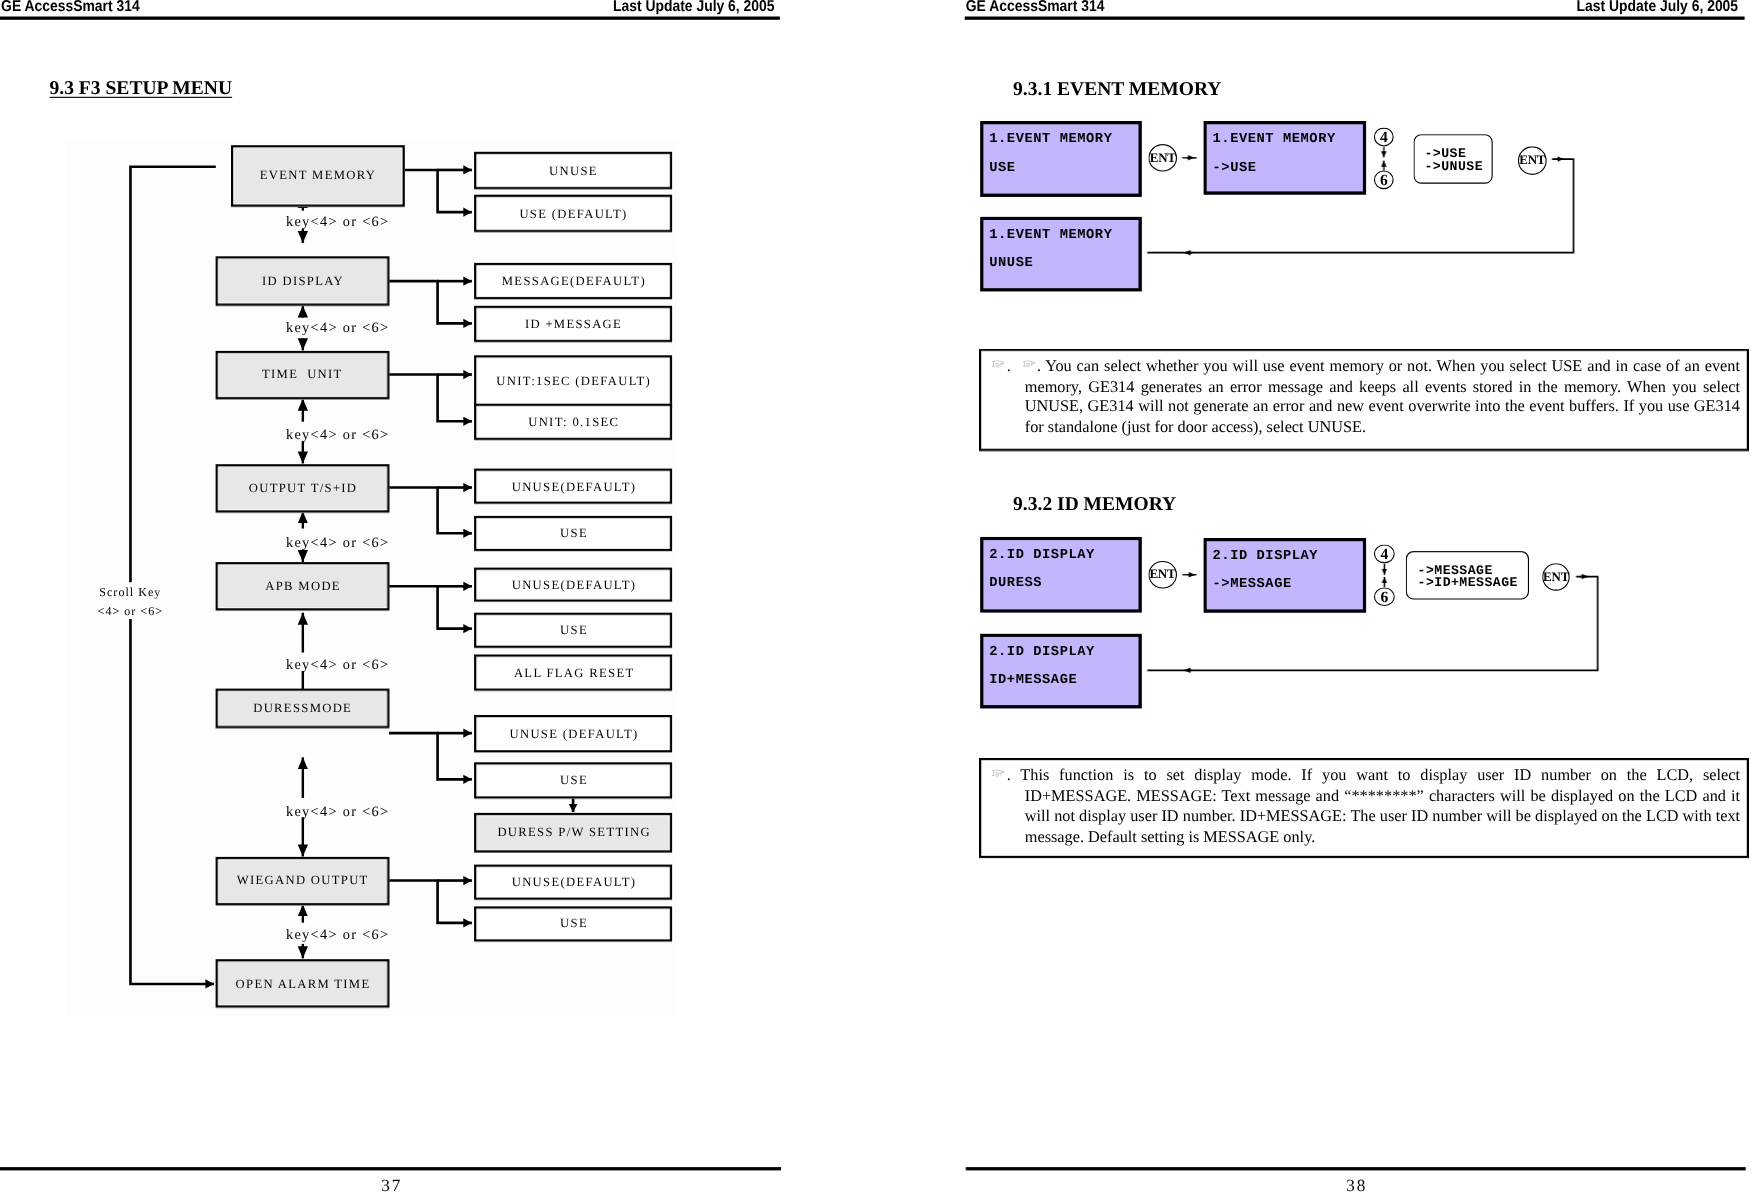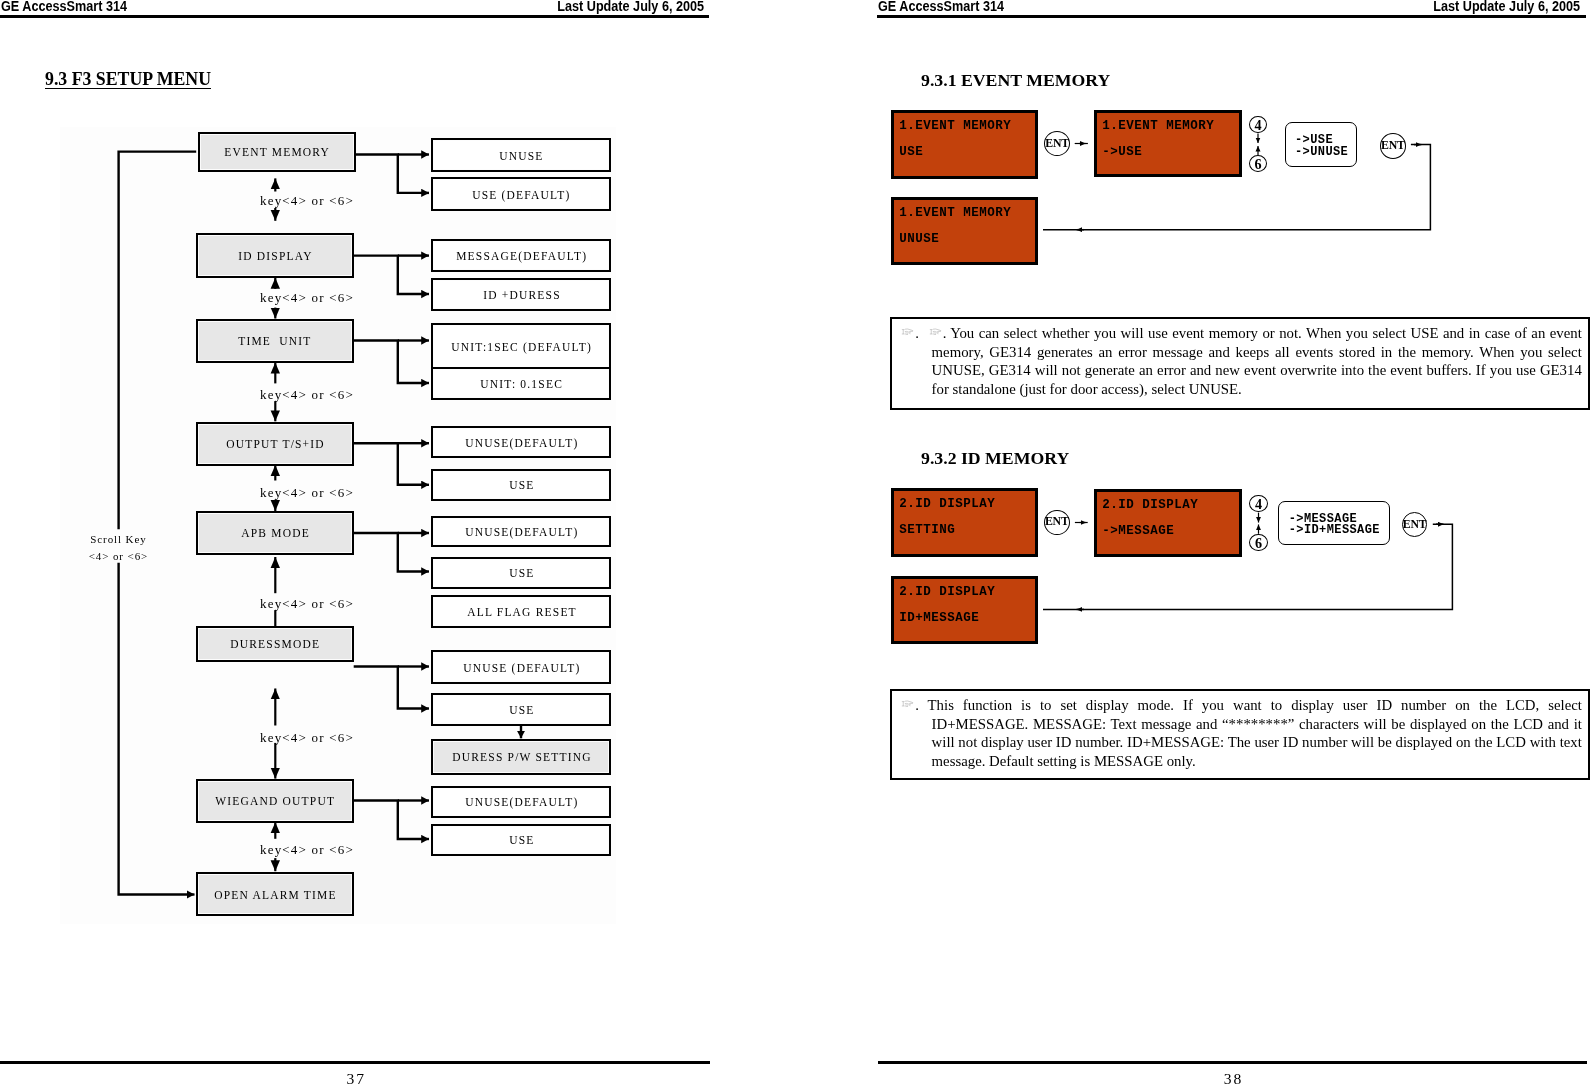--- a/index.html
+++ b/index.html
@@ -35,21 +35,21 @@
   .fbox.white{background:#ffffff;}
   .fbox span{font-family:"Liberation Serif",serif;font-size:11.5px;color:#000;position:relative;top:1.2px;
         letter-spacing:1.2px;text-indent:1.2px;white-space:pre;line-height:1;}
   .keylbl{position:absolute;font-family:"Liberation Serif",serif;font-size:13px;color:#000;
         white-space:nowrap;text-align:right;letter-spacing:1.2px;text-indent:1.2px;}
   .scrolllbl{position:absolute;font-family:"Liberation Serif",serif;font-size:11px;color:#000;
         white-space:nowrap;text-align:center;line-height:16.5px;letter-spacing:0.9px;text-indent:0.9px;}
 
   
   .diagram{position:absolute;left:0;top:0;width:796px;height:1086px;}
-  .lcd{position:absolute;box-sizing:border-box;background:#c2410c;border:3.6px solid #000;}
+  .lcd{position:absolute;box-sizing:border-box;background:#c4b5fd;border:3.6px solid #000;}
   .lcd .l1,.lcd .l2{position:absolute;font-family:"Liberation Mono",monospace;font-weight:bold;
        font-size:12.5px;line-height:1;color:#000;white-space:nowrap;letter-spacing:0.5px;}
   .rbox{position:absolute;box-sizing:border-box;border:1.3px solid #000;border-radius:7px;background:#fff;}
   .rbox div{position:absolute;font-family:"Liberation Mono",monospace;font-weight:bold;
        font-size:12px;line-height:1;color:#000;white-space:nowrap;letter-spacing:0.4px;}
   .circ{position:absolute;box-sizing:border-box;border:1.1px solid #000;border-radius:50%;background:#fff;}
   .circ span{position:absolute;left:50%;top:50%;transform:translate(-50%,-50%);
        font-family:"Liberation Serif",serif;font-weight:bold;color:#000;line-height:1;white-space:nowrap;}
   .num span{font-size:14.2px;}
   .ent span{font-size:11.8px;letter-spacing:-0.2px;}
@@ -145,21 +145,21 @@
         <path d="M275.3,499.7 L275.3,511.0"></path>
         <path d="M275.3,593.2 L275.3,557.0"></path>
         <path d="M275.3,610.1 L275.3,644.7"></path>
         <path d="M275.3,725.5 L275.3,688.5"></path>
         <path d="M275.3,742.9 L275.3,778.6"></path>
         <path d="M275.3,838.8 L275.3,822.2"></path>
         <path d="M275.3,858.1 L275.3,871.2"></path>
       </g>
     </svg>
 
-    <div class="fbox" style="left:198px;top:132.0px;width:157.5px;height:40px">
+    <div class="fbox" style="left:210px;top:132.0px;width:157.5px;height:56px">
         <span>EVENT MEMORY</span>
       </div>
     <div class="fbox" style="left:196.2px;top:233.3px;width:157.5px;height:44.5px">
         <span>ID DISPLAY</span>
       </div>
     <div class="fbox" style="left:196.2px;top:318.8px;width:157.5px;height:44.0px">
         <span>TIME  UNIT</span>
       </div>
     <div class="fbox" style="left:196.2px;top:421.7px;width:157.5px;height:43.5px">
         <span>OUTPUT T/S+ID</span>
@@ -180,21 +180,21 @@
     <div class="fbox white" style="left:431.0px;top:137.9px;width:180px;height:34.4px">
         <span>UNUSE</span>
       </div>
     <div class="fbox white" style="left:431.0px;top:177.2px;width:180px;height:34.2px">
         <span>USE (DEFAULT)</span>
       </div>
     <div class="fbox white" style="left:431.0px;top:238.9px;width:180px;height:33.4px">
         <span>MESSAGE(DEFAULT)</span>
       </div>
     <div class="fbox white" style="left:431.0px;top:278.4px;width:180px;height:33.4px">
-        <span>ID +DURESS</span>
+        <span>ID +MESSAGE</span>
       </div>
     <div class="fbox white" style="left:431.0px;top:322.6px;width:180px;height:48px">
         <span>UNIT:1SEC (DEFAULT)</span>
       </div>
     <div class="fbox white" style="left:431.0px;top:366.7px;width:180px;height:33.4px">
         <span>UNIT: 0.1SEC</span>
       </div>
     <div class="fbox white" style="left:431.0px;top:426.4px;width:180px;height:32.4px">
         <span>UNUSE(DEFAULT)</span>
       </div>
@@ -343,21 +343,21 @@
       </g>
       <g stroke="#000" stroke-width="1.5" fill="none">
         <path d="M636.8,524.2 L656.4,524.2 L656.4,609.4 L247.0,609.4"></path>
         <path d="M640.0,524.2 L647.5,524.2" marker-end="url(#ah4)"></path>
         <path d="M288.0,609.4 L280.6,609.4" marker-end="url(#ah4)"></path>
       </g>
     </svg>
 
     <div class="lcd" style="left:94.7px;top:488.2px;width:147.1px;height:68.9px">
       <div class="l1" style="left:5.3px;top:6.5px">2.ID DISPLAY</div>
-      <div class="l2" style="left:5.3px;top:33.2px">SETTING</div>
+      <div class="l2" style="left:5.3px;top:33.2px">DURESS</div>
     </div>
     <div class="circ ent" style="left:248.3px;top:510.1px;width:25.5px;height:24.8px">
         <span>ENT</span>
       </div>
     <div class="lcd" style="left:298.1px;top:489.2px;width:147.7px;height:68.2px">
       <div class="l1" style="left:5.3px;top:6.5px">2.ID DISPLAY</div>
       <div class="l2" style="left:5.3px;top:33.2px">-&gt;MESSAGE</div>
     </div>
     <div class="circ num" style="left:453.0px;top:495.3px;width:19.0px;height:17.3px">
         <span>4</span>

